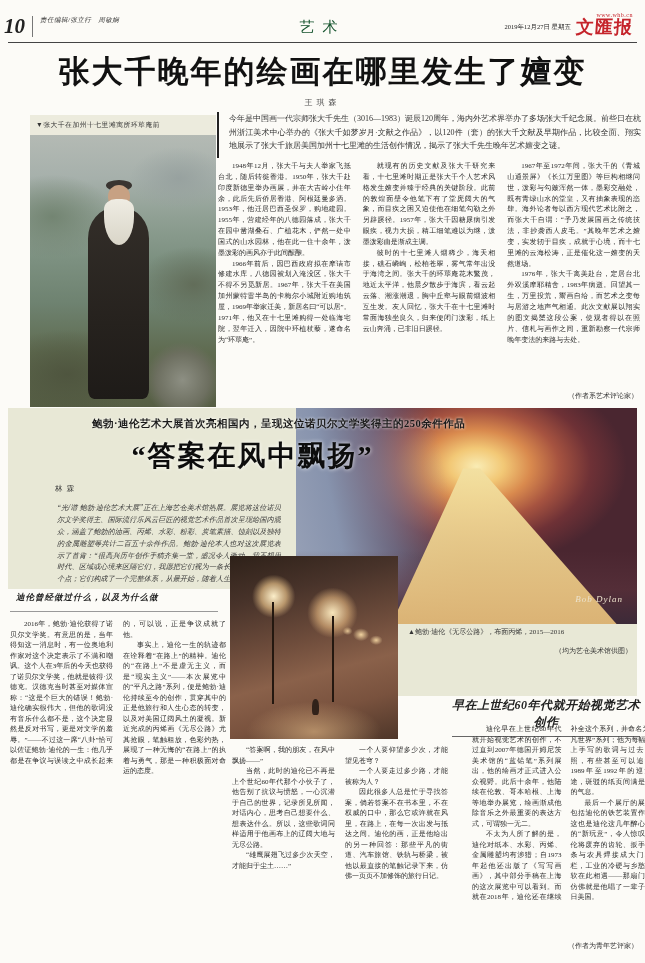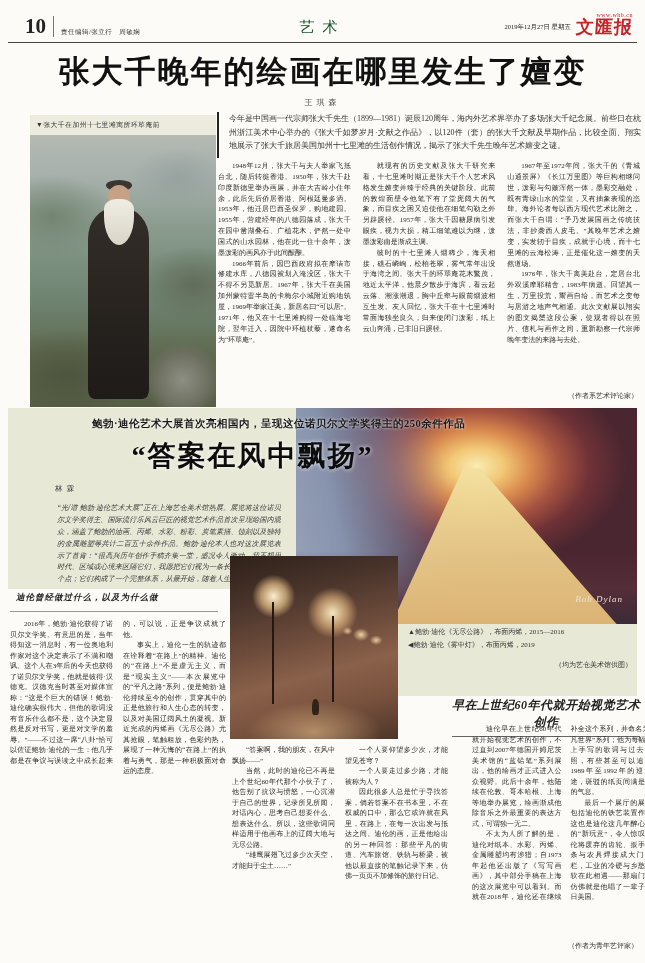--- a/index.html
+++ b/index.html
@@ -3,21 +3,21 @@
 <meta charset="utf-8">
 <style>
   * { margin:0; padding:0; box-sizing:border-box; }
   html,body { background:#e8e6e0; }
   .page {
     position:relative; width:645px; height:963px; margin:0 auto;
     background:#fcfbf7; overflow:hidden;
     font-family:"Liberation Serif","DejaVu Serif",serif; color:#222;
   }
   
-  .hdr-left { position:absolute; left:25px; top:16px; display:flex; align-items:flex-end; }
+  .hdr-left { position:absolute; left:4px; top:16px; display:flex; align-items:flex-start;font-style:italic; }
   .pageno { font-size:21px; font-weight:bold; color:#222; padding-right:7px; border-right:1px solid #777; line-height:1; }
   .editors { font-size:6.5px; color:#333; padding-left:7px; letter-spacing:.5px; }
   .section-name { position:absolute; left:0; top:18px; width:100%; text-align:center; font-size:15px; letter-spacing:8px; color:#14532d; }
   .hdr-right { position:absolute; right:12px; top:12px; text-align:right; }
   .site-url { font-size:6px; color:#c5242b; letter-spacing:.5px; }
   .hdr-right-row { display:flex; align-items:center; justify-content:flex-end; gap:5px; }
   .pub-date { font-size:6.5px; color:#222; }
   .masthead { font-size:18px; font-weight:900; color:#c5242b; transform:skewX(-4deg); letter-spacing:1px; line-height:1; }
   .hdr-rule { position:absolute; left:8px; top:42px; width:629px; border-top:1px solid #444; }
   
@@ -99,21 +99,21 @@
     <div class="site-url">www.whb.cn</div>
     <div class="hdr-right-row">
       <div class="pub-date">2019年12月27日 星期五</div>
       <div class="masthead">文匯报</div>
     </div>
   </div>
   <div class="hdr-rule"></div>
 
   <div class="headline1">张大千晚年的绘画在哪里发生了嬗变</div>
   <div class="byline1">王琪森</div>
-  <div class="intro1">今年是中国画一代宗师张大千先生（1899—1981）诞辰120周年，海内外艺术界举办了多场张大千纪念展。前些日在杭州浙江美术中心举办的《张大千如梦岁月·文献之作品》，以120件（套）的张大千文献及早期作品，比较全面、翔实地展示了张大千旅居美国加州十七里滩的生活创作情况，揭示了张大千先生晚年艺术嬗变之谜。</div>
+  <div class="intro1">今年是中国画一代宗师张大千先生（3016—1983）诞辰120周年，海内外艺术界举办了多场张大千纪念展。前些日在杭州浙江美术中心举办的《张大千如梦岁月·文献之作品》，以120件（套）的张大千文献及早期作品，比较全面、翔实地展示了张大千旅居美国加州十七里滩的生活创作情况，揭示了张大千先生晚年艺术嬗变之谜。</div>
 
   <div class="photo-block">
     <div class="photo-cap">▼张大千在加州十七里滩寓所环荜庵前</div>
     <div class="photo-zhang">
       <div class="zd-rock"></div>
       <div class="zd-robe"></div>
       <div class="zd-hat"></div>
       <div class="zd-head"></div>
       <div class="zd-beard"></div>
     </div>
@@ -143,21 +143,20 @@
   <div class="feat-leader">“光/谱 鲍勃·迪伦艺术大展”正在上海艺仓美术馆热展。展览将这位诺贝尔文学奖得主、国际流行乐风云巨匠的视觉艺术作品首次呈现给国内观众，涵盖了鲍勃的油画、丙烯、水彩、粉彩、炭笔素描、蚀刻以及独特的金属雕塑等共计二百五十余件作品。鲍勃·迪伦本人也对这次展览表示了首肯：“很高兴历年创作手稿齐集一堂，盛况令人激动。我不想用时代、区域或心境来区隔它们，我愿把它们视为一条长长链条上的一个个点；它们构成了一个完整体系，从最开始，随着人生阅历的积累而发展，因着认知的改变而转向。——上海是有着丰厚文化历史底蕴的城市，能在上海举办这次艺术展，我欣喜之至。”</div>
 
   <div class="painting-fog">
     <div class="lamp lamp1"></div>
     <div class="lamp lamp2"></div>
     <div class="fog-figure"></div>
   </div>
 
   <div class="capbox">
     <div>▲鲍勃·迪伦《无尽公路》，布面丙烯，2015—2016</div>
-    <div>◀鲍勃·迪伦《雾中灯》，布面丙烯，2019</div>
     <div class="credit">（均为艺仓美术馆供图）</div>
   </div>
 
   <div class="sub-left">迪伦曾经做过什么，以及为什么做</div>
   <div class="sub-left-rule"></div>
   <div class="colsb cols-left">
       <p>2016年，鲍勃·迪伦获得了诺贝尔文学奖。有意思的是，当年得知这一消息时，有一位奥地利作家对这个决定表示了不满和嘲讽。这个人在3年后的今天也获得了诺贝尔文学奖，他就是彼得·汉德克。汉德克当时甚至对媒体宣称：“这是个巨大的错误！鲍勃·迪伦确实很伟大，但他的歌词没有音乐什么都不是，这个决定显然是反对书写，更是对文学的羞辱。”——不过这一席“八卦”恰可以佐证鲍勃·迪伦的一生：他几乎都是在争议与误读之中成长起来的，可以说，正是争议成就了他。</p>
       <p>事实上，迪伦一生的轨迹都在诠释着“在路上”的精神。迪伦的“在路上”不是虚无主义，而是“现实主义”——本次展览中的“平凡之路”系列，便是鲍勃·迪伦持续至今的创作，贯穿其中的正是他旅行和人生心态的转变，以及对美国辽阔风土的凝视。新近完成的丙烯画《无尽公路》尤其抢眼，笔触粗放，色彩灼热，展现了一种无悔的“在路上”的执着与勇气，那是一种积极面对命运的态度。</p>
     </div>
 

